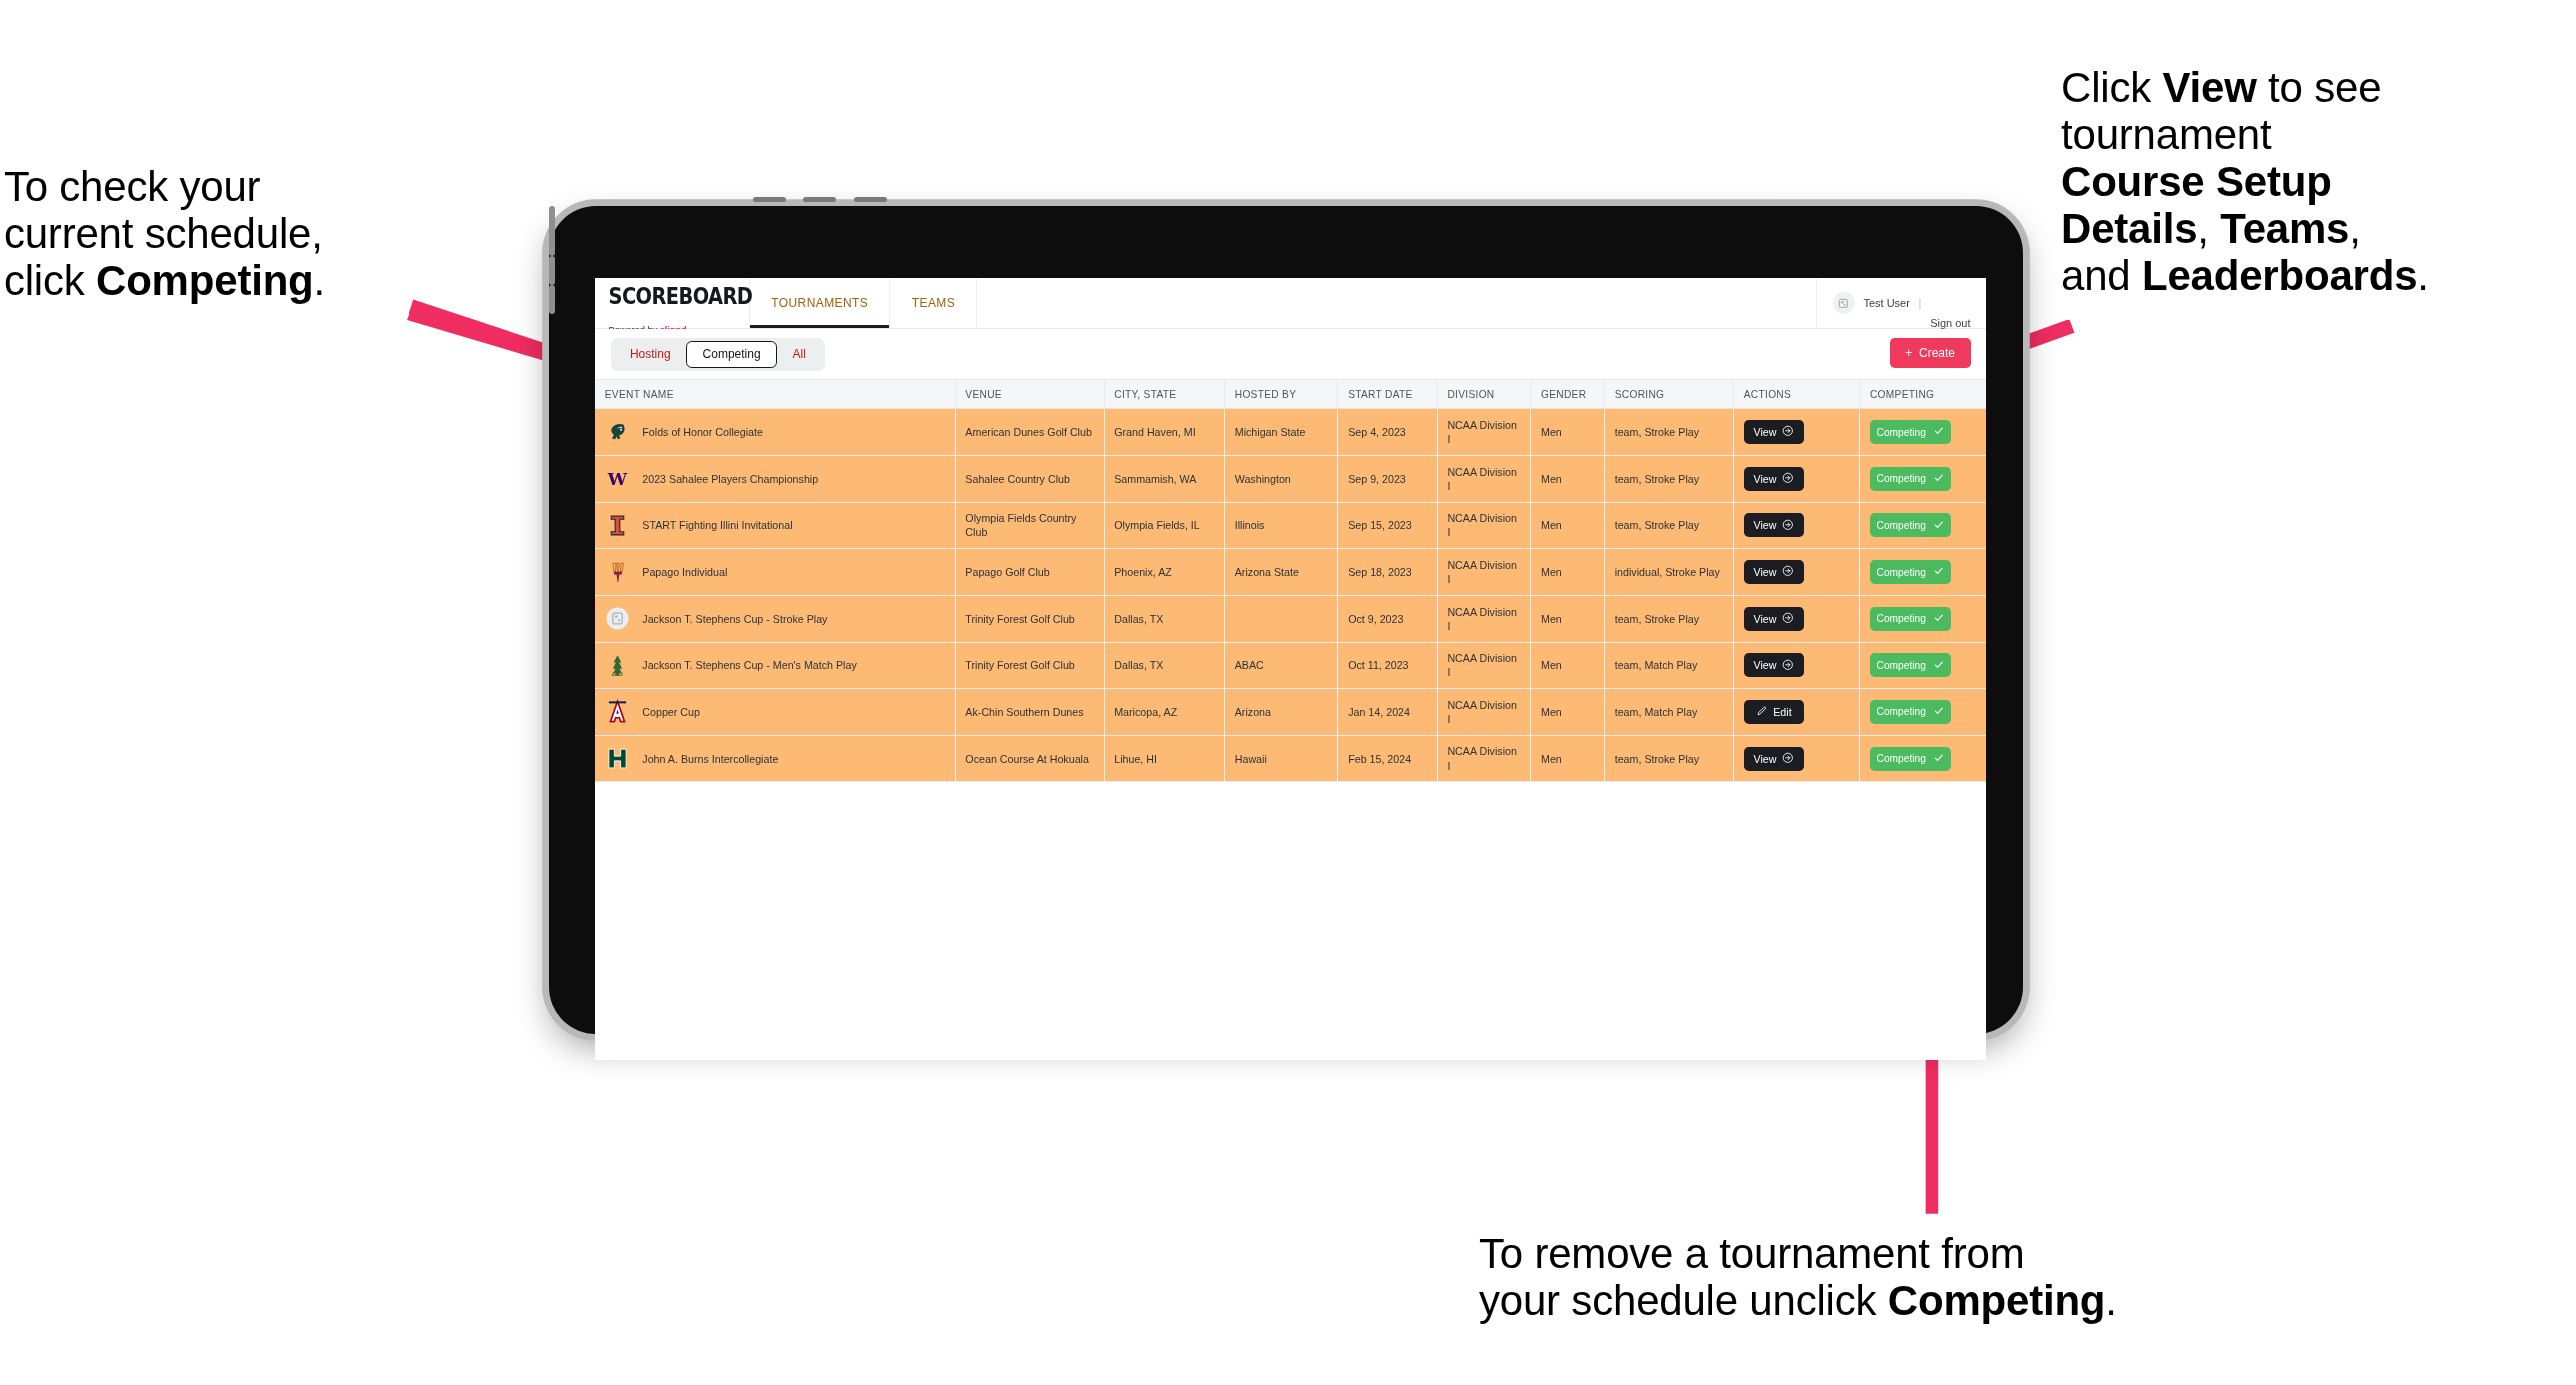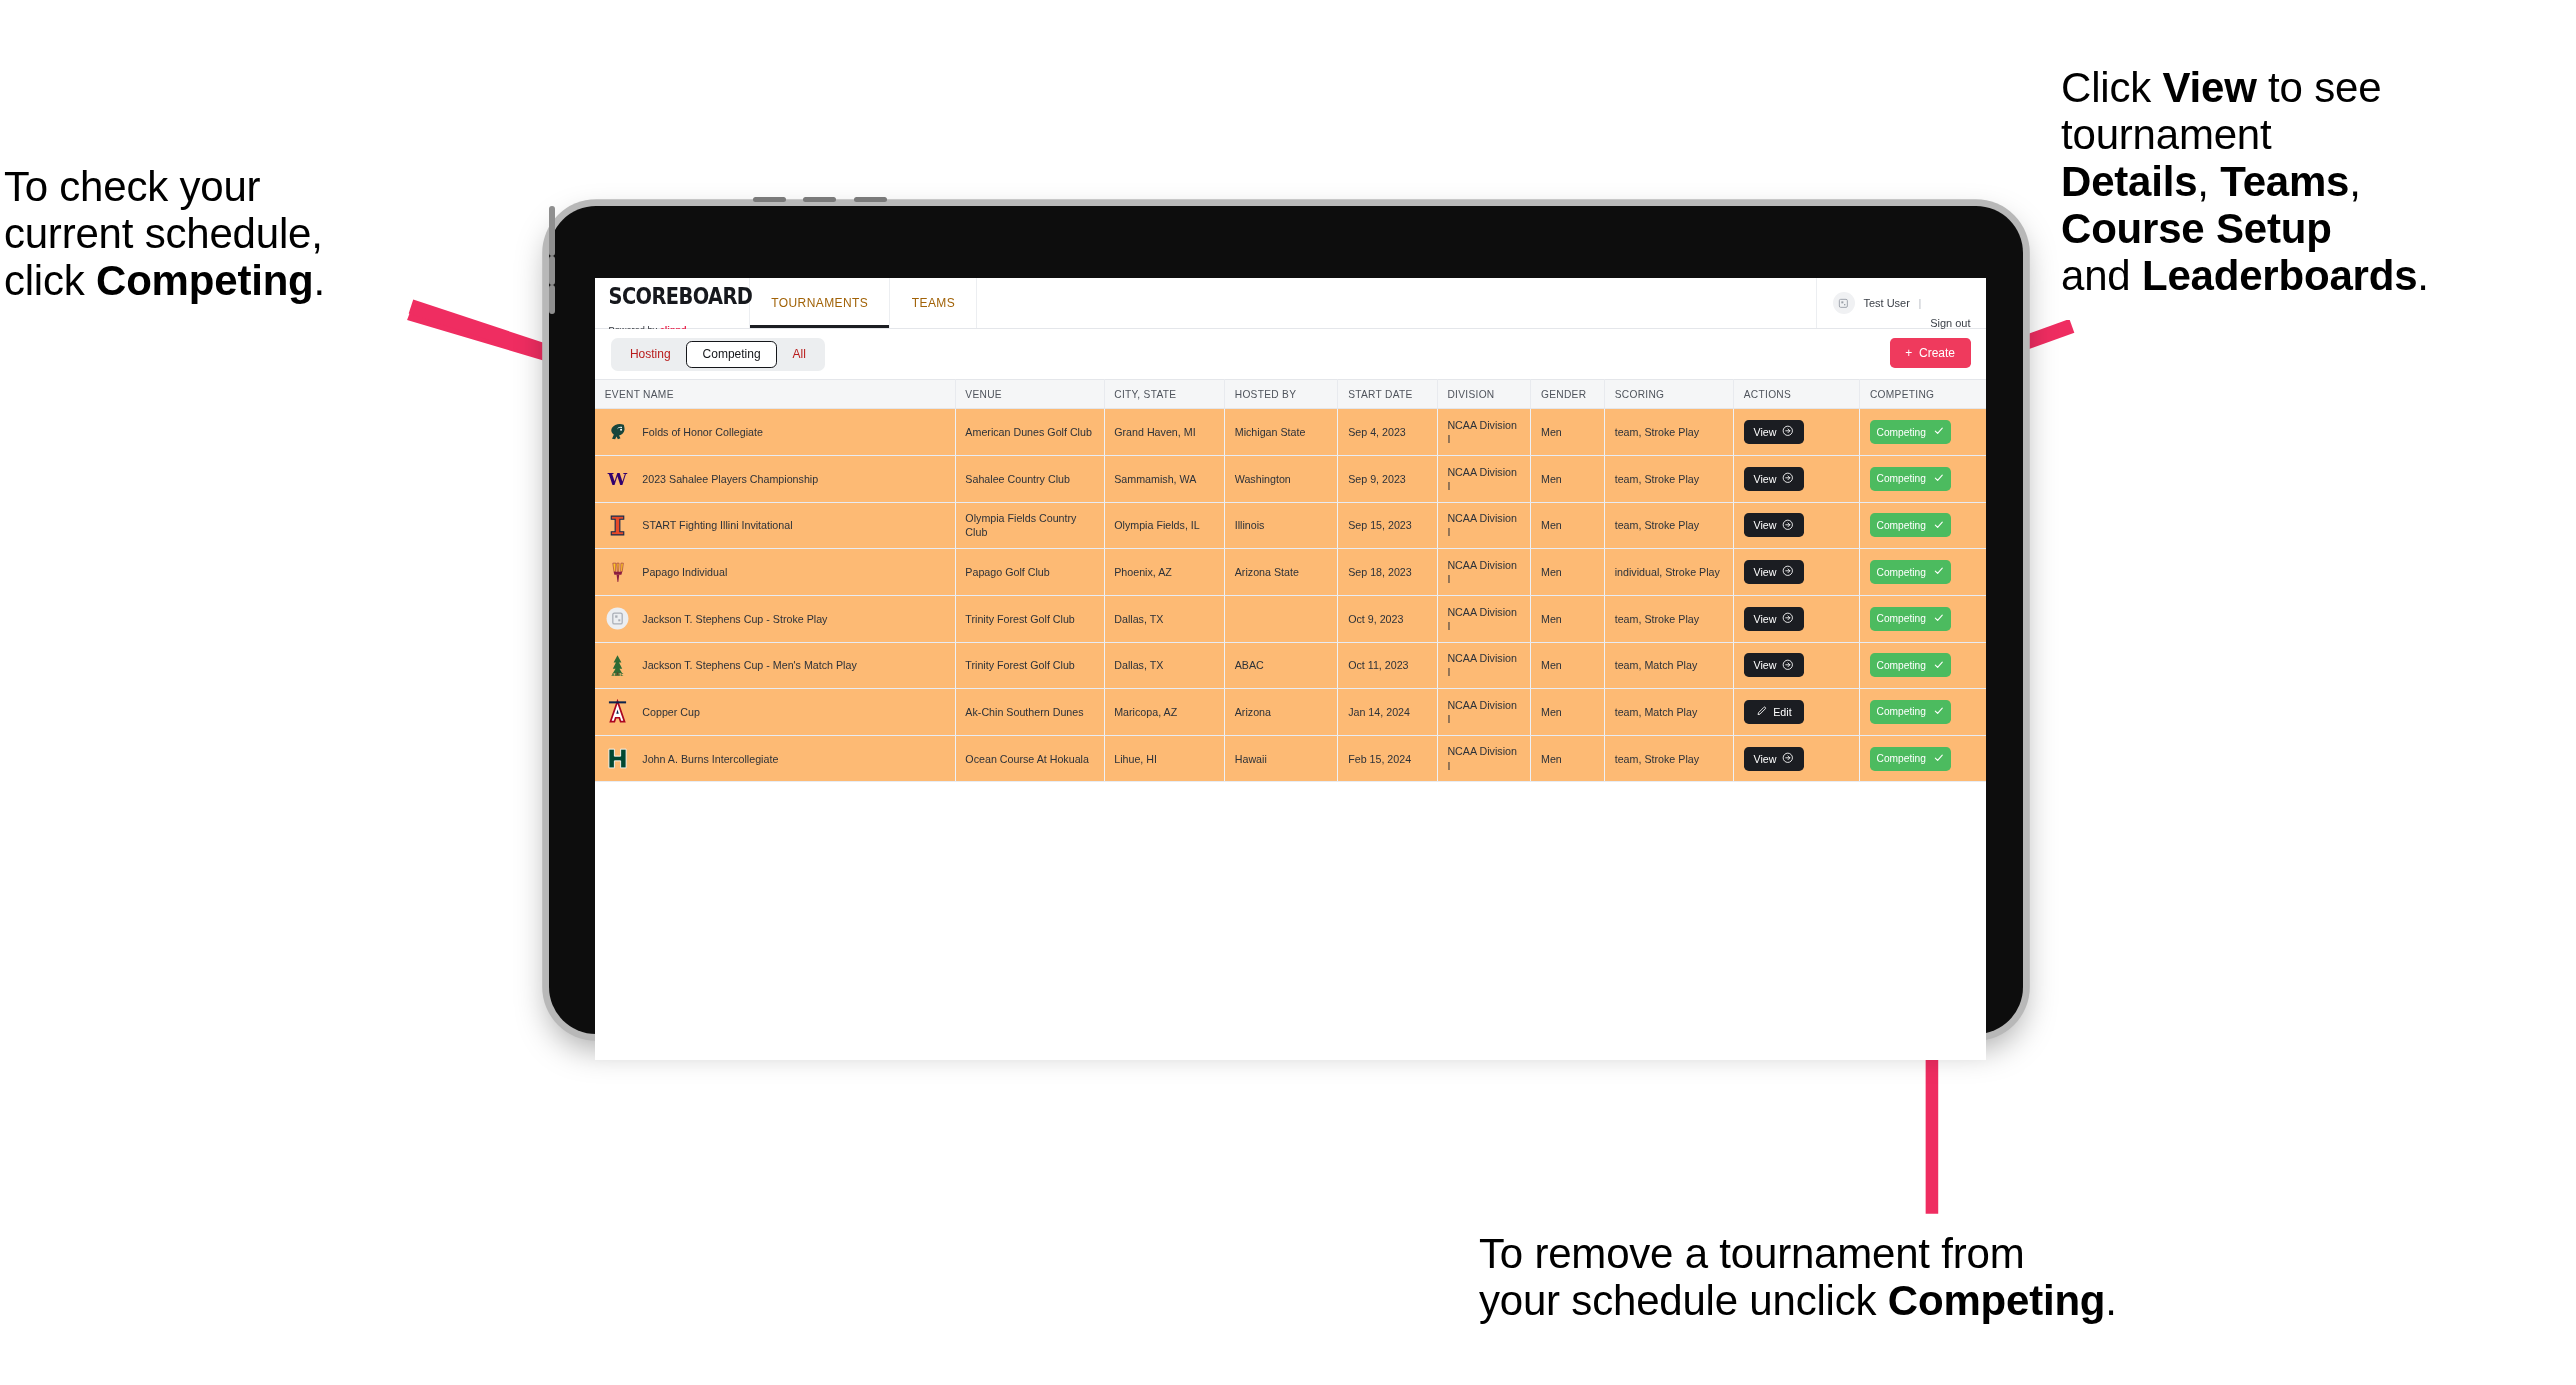--- a/index.html
+++ b/index.html
@@ -145,22 +145,22 @@
 
   <div class="anno" id="anno-left">
     <div>To check your</div>
     <div>current schedule,</div>
     <div><span>click </span><b>Competing</b><span>.</span></div>
   </div>
 
   <div class="anno" id="anno-right">
     <div><span>Click </span><b>View</b><span> to see</span></div>
     <div>tournament</div>
+    <div><b>Course Setup</b></div>
     <div><b>Details</b><span>, </span><b>Teams</b><span>,</span></div>
-    <div><b>Course Setup</b></div>
     <div><span>and </span><b>Leaderboards</b><span>.</span></div>
   </div>
 
   <div class="anno" id="anno-bottom">
     <div>To remove a tournament from</div>
     <div><span>your schedule unclick </span><b>Competing</b><span>.</span></div>
   </div>
 
   <svg class="arrow" id="arrow-left" style="left:407px; top:291px; width:320px; height:126px;" viewBox="0 0 330 130">
     <path d="M6 14 L252 88 L232 52 L300 108 L214 112 L236 100 L0 30 Z" fill="#ef2d61"></path>

